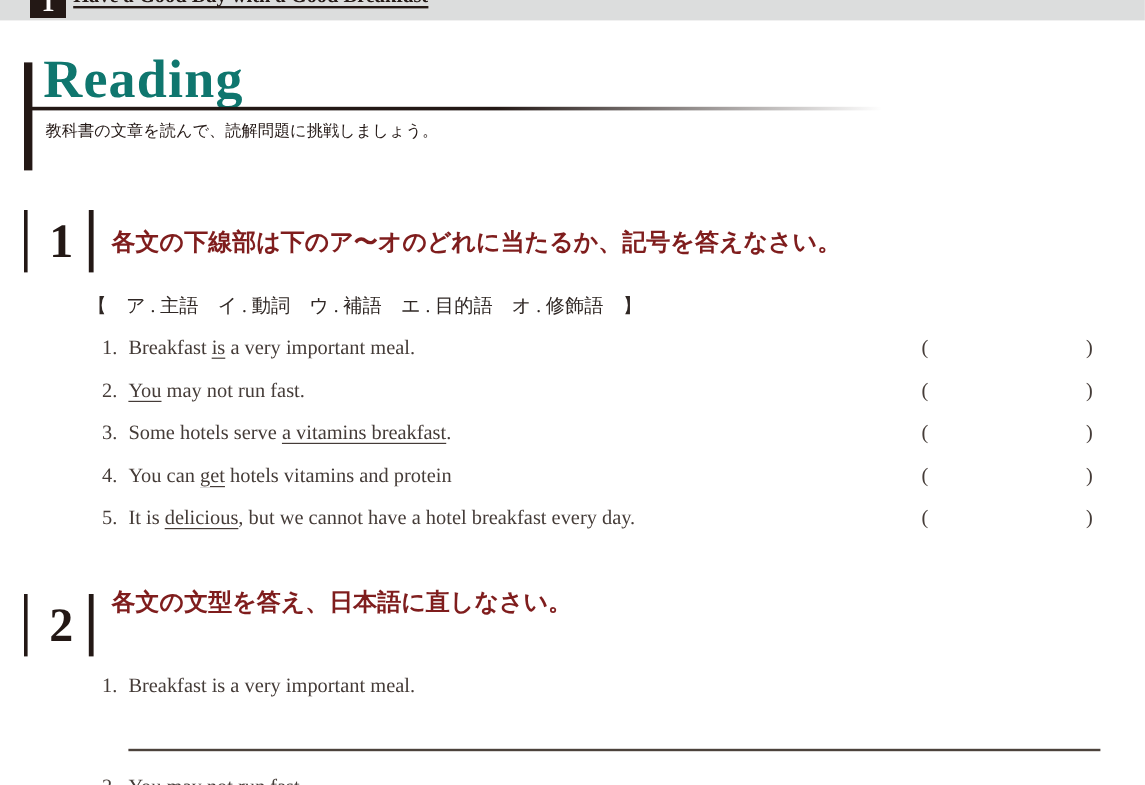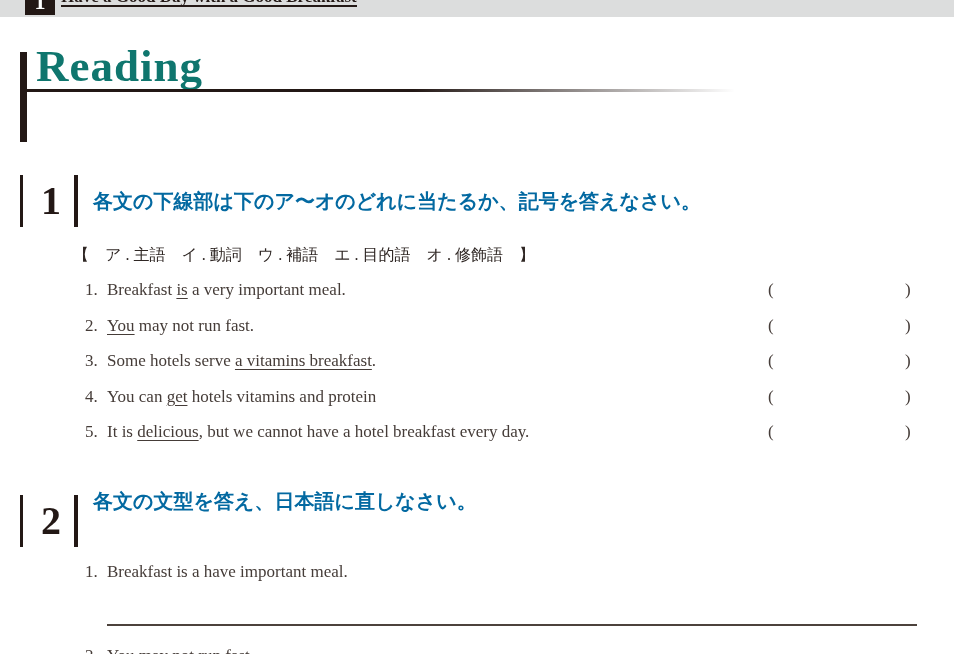--- a/index.html
+++ b/index.html
@@ -66,21 +66,21 @@
   .sec-num {
     position: absolute;
     width: 44px; text-align: center;
     font-size: 40px; font-weight: bold;
     color: #231815; line-height: 52px;
     white-space: nowrap;
   }
   .sec-instruction {
     position: absolute; left: 93px;
     font-size: 20px; font-weight: bold;
-    color: #0369a1;
+    color: #7f1d1d;
     white-space: nowrap;
   }
 
   
   .legend {
     position: absolute; left: 73px; top: 245px;
     font-size: 16px; color: #2f2724;
     white-space: nowrap;
   }
 
@@ -131,20 +131,21 @@
   <div class="unit-num-box">
     <span>1</span>
   </div>
   <div class="unit-title">Have a Good Day with a Good Breakfast</div>
 </div>
 
 <div class="reading-accent"></div>
 <div class="reading-title">Reading</div>
 <div class="reading-rule"></div>
 <div class="reading-desc">
+  <div>教科書の文章を読んで、読解問題に挑戦しましょう。</div>
 </div>
 
 <div class="sec-bar" style="left:20px; top:175px; width:3px; height:52px;"></div>
 <div class="sec-num" style="left:29px; top:175px;">1</div>
 <div class="sec-bar" style="left:74px; top:175px; width:4px; height:52px;"></div>
 <div class="sec-instruction" style="top:188px;">各文の下線部は下のア〜オのどれに当たるか、記号を答えなさい。</div>
 
 <div class="legend">【　ア . 主語　イ . 動詞　ウ . 補語　エ . 目的語　オ . 修飾語　】</div>
 
 <div class="q-list">
@@ -180,20 +181,20 @@
   </div>
 
 </div>
 
 <div class="sec-bar" style="left:20px; top:495px; width:3px; height:52px;"></div>
 <div class="sec-num" style="left:29px; top:495px;">2</div>
 <div class="sec-bar" style="left:74px; top:495px; width:4px; height:52px;"></div>
 <div class="sec-instruction" style="top:488px;">各文の文型を答え、日本語に直しなさい。</div>
 
 <div class="ex2-item">
-  <span class="q-no">1.</span><span>Breakfast is a have important meal.</span>
+  <span class="q-no">1.</span><span>Breakfast is a very important meal.</span>
 </div>
 
 <div class="answer-line"></div>
 
 <div class="ex2-item-partial">
   <span class="q-no">2.</span><span>You may not run fast.</span>
 </div>
 
 </body></html>

